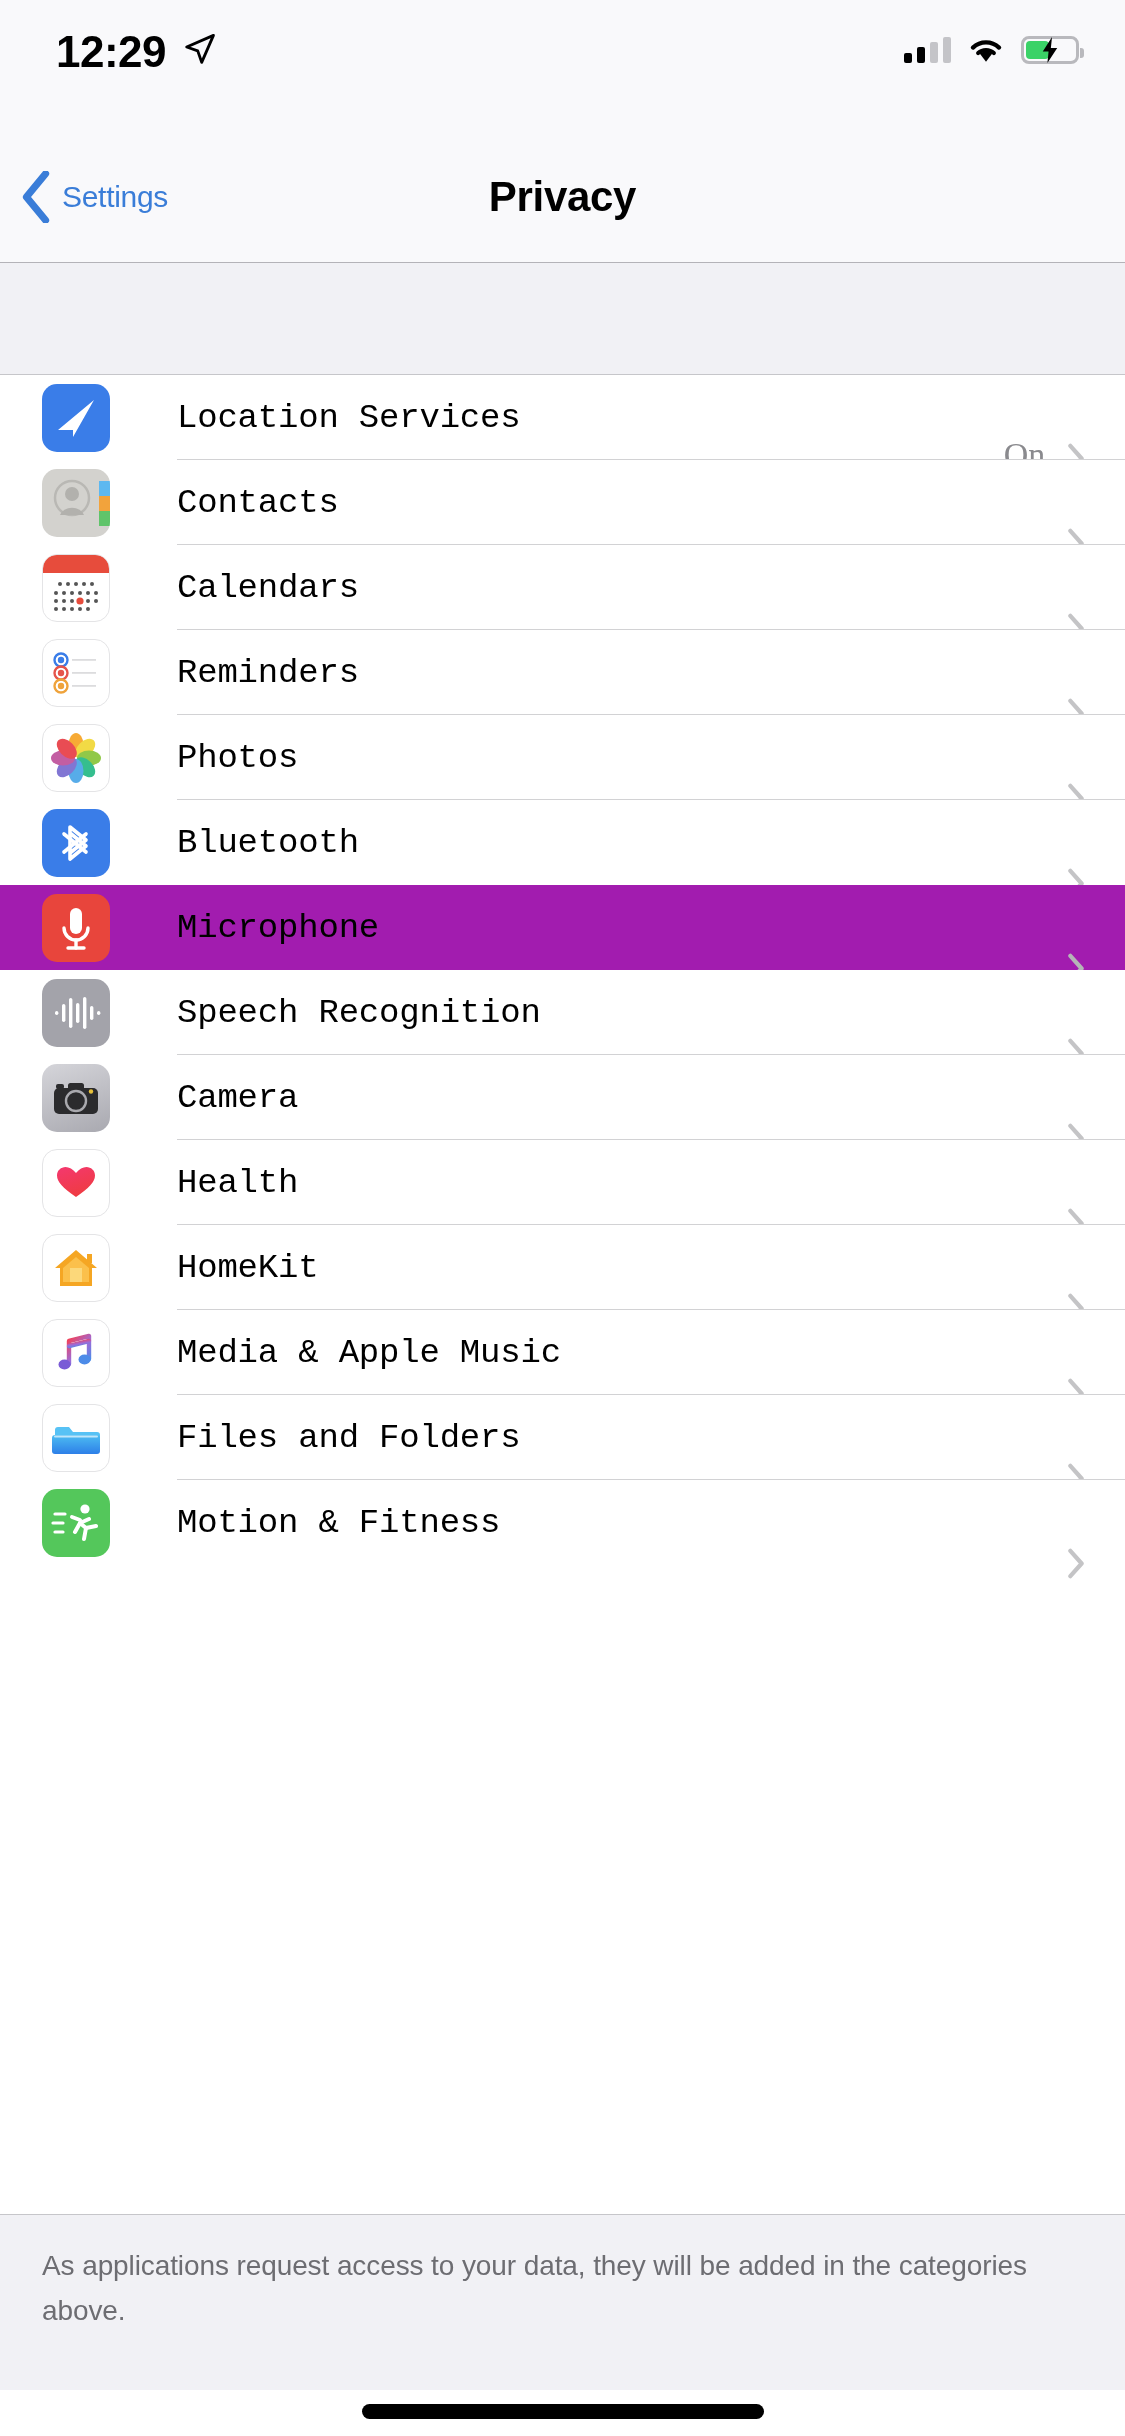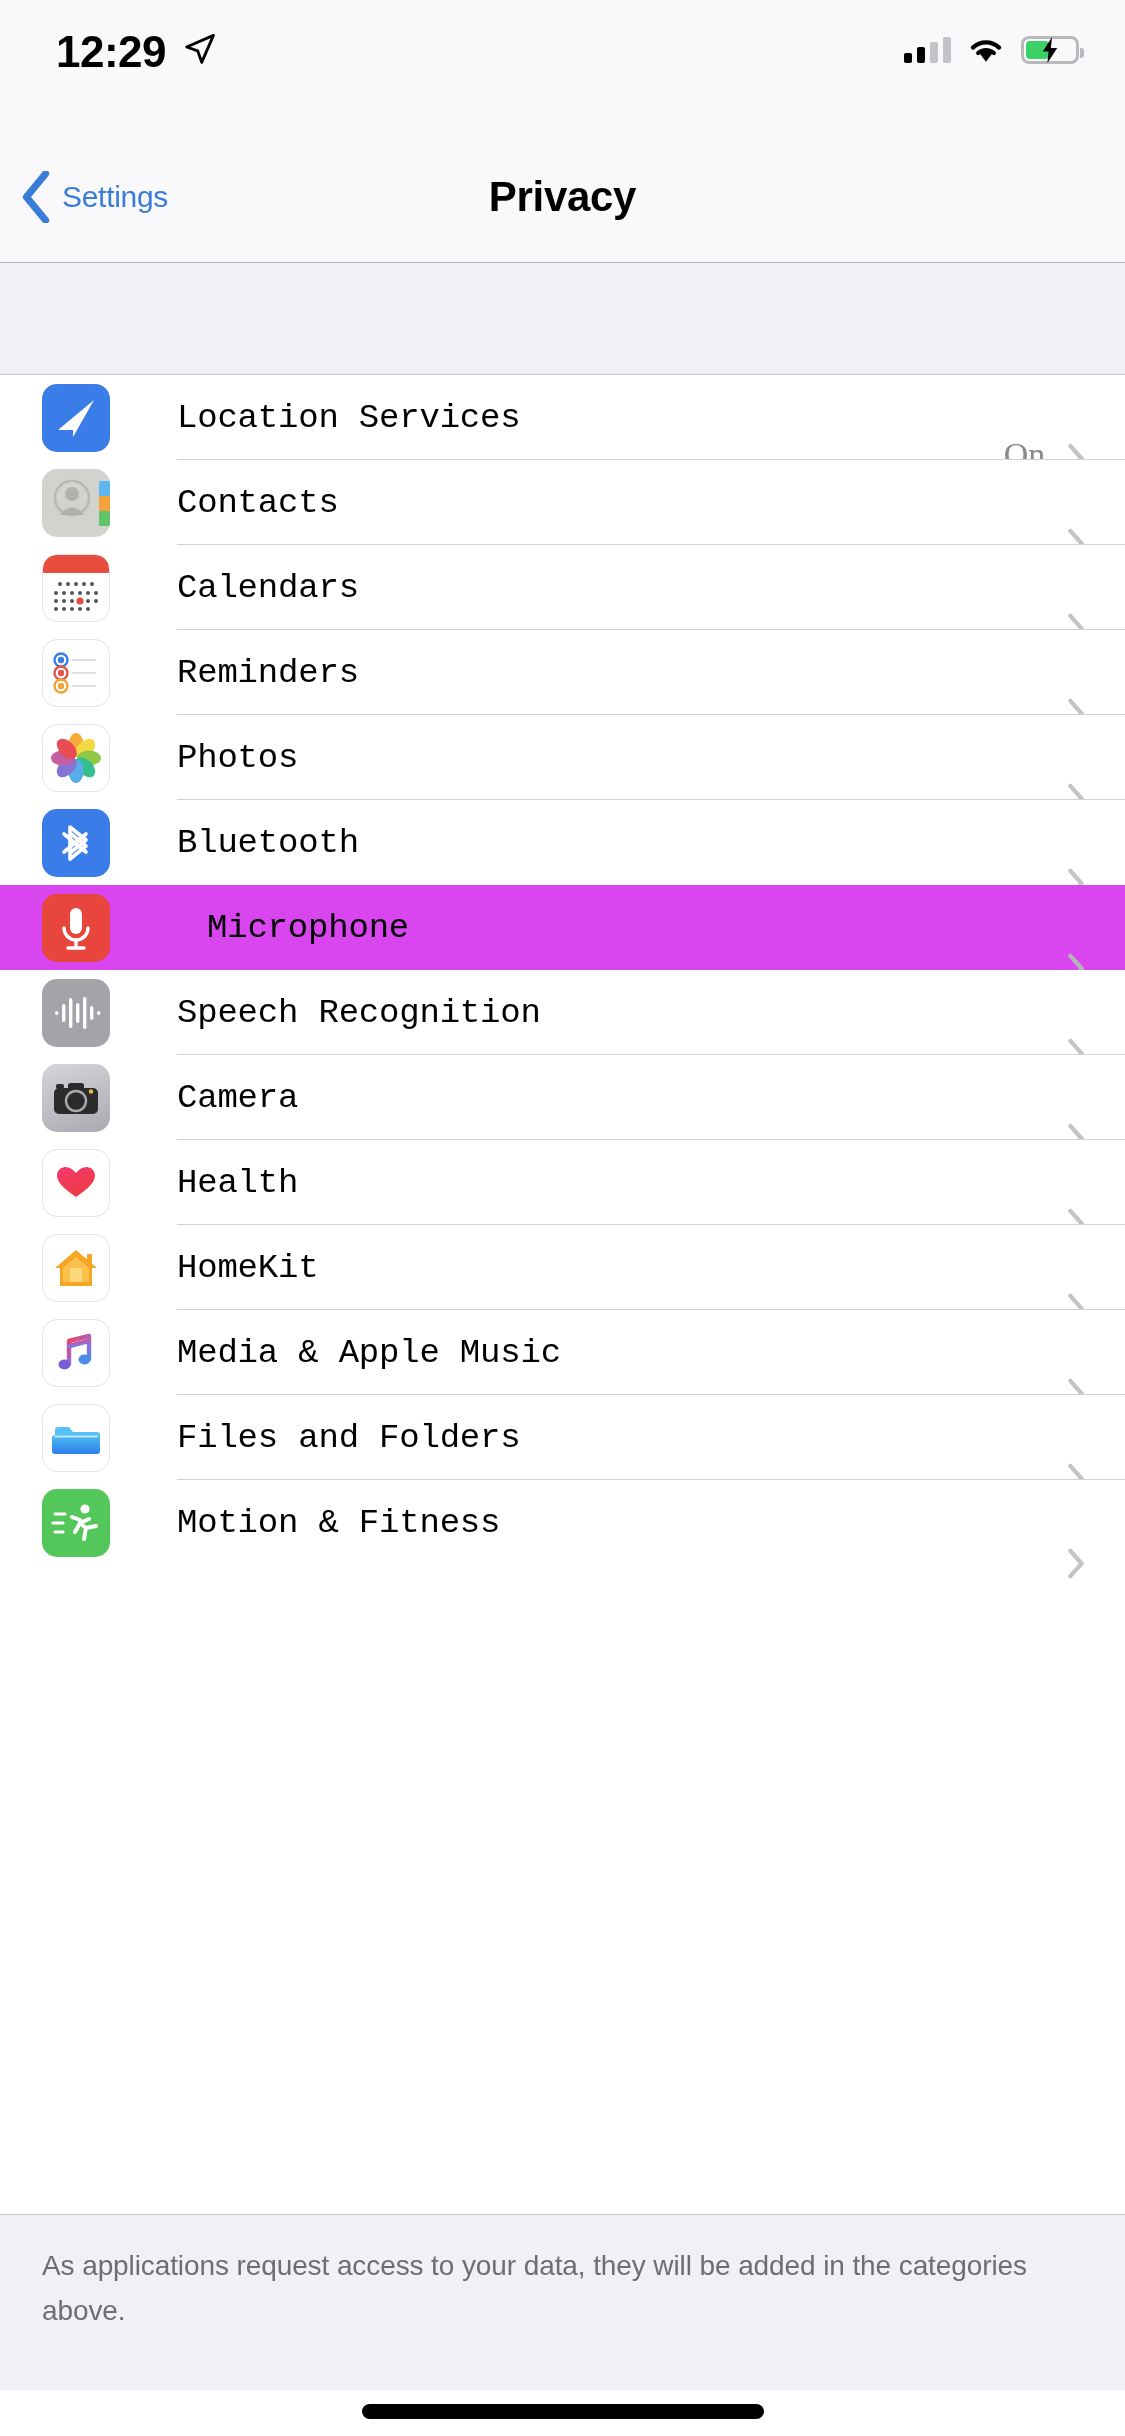--- a/index.html
+++ b/index.html
@@ -166,21 +166,21 @@
   }
   .row {
     position: relative;
     display: flex;
     align-items: center;
     height: 85px;
     background: #ffffff;
     padding-left: 42px;
     box-sizing: border-box;
   }
-  .row.selected { background: #d946ef; gap: 30px; }
+  .row.selected { background: #a21caf; }
   .row .sep {
     position: absolute;
     left: 177px;
     right: 0;
     bottom: 0;
     height: 1px;
     background: #D2D2D4;
   }
   .row.selected .sep,
   .row.before-selected .sep { background: transparent; }

